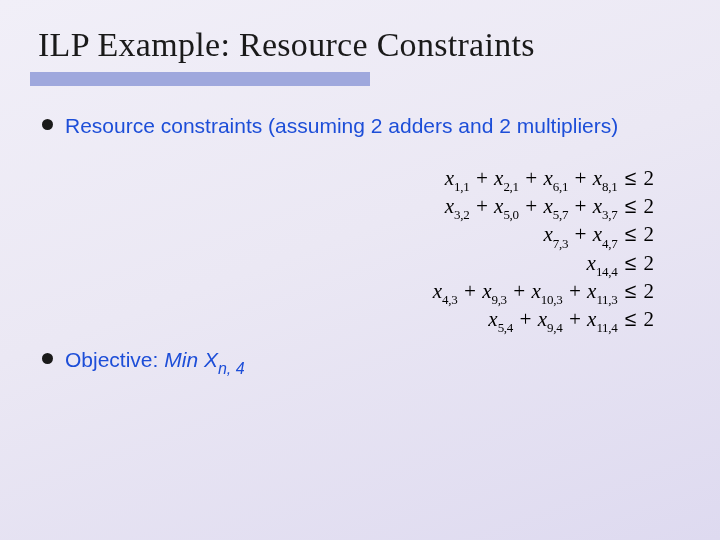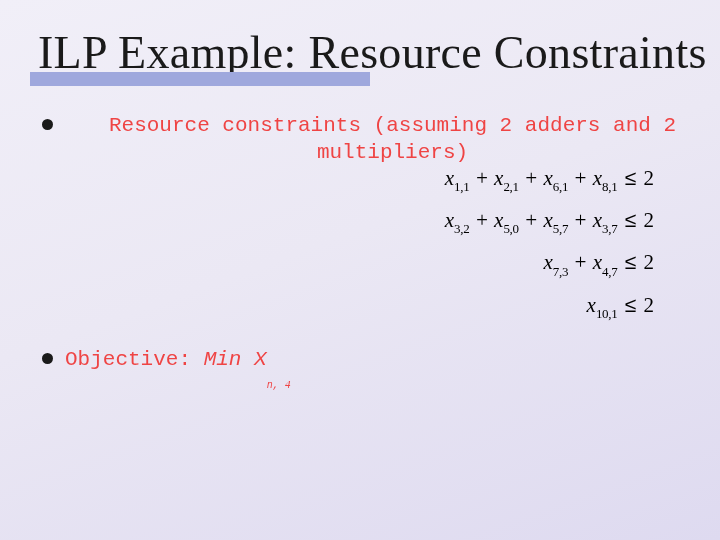--- a/index.html
+++ b/index.html
@@ -6,21 +6,21 @@
   html, body { width: 720px; height: 540px; overflow: hidden; }
   body {
     font-family: "Times New Roman", Times, serif;
     background: linear-gradient(160deg, #f1eff8 0%, #ebe8f4 45%, #dedaf0 100%);
     position: relative;
   }
   .title {
     position: absolute;
     top: 26px;
     left: 38px;
-    font-size: 46px;
+    font-size: 34px;
     color: #1a1a1a;
     letter-spacing: 0.3px;
   }
   .underline {
     position: absolute;
     top: 72px;
     left: 30px;
     width: 340px;
     height: 14px;
     background: #9fa8dd;
@@ -35,36 +35,35 @@
   .bullet-row.row2 { top: 346px; left: 42px; }
   .bullet-dot {
     width: 11px;
     height: 11px;
     background: #1a1a1a;
     border-radius: 50%;
     margin-top: 7px;
     flex: 0 0 auto;
   }
   .bullet-text {
-    font-family: Liberation Mono, monospace;
+    font-family: Liberation Sans, sans-serif;
     font-size: 21px;
-    color: #ef4444;
+    color: #1d4ed8;
     line-height: 1.3;
     text-align: center;
   }
   .italic { font-style: italic; }
-  .obj-sub { font-style: italic; font-size: 10px; vertical-align: sub; position: relative; top: 18px; }
+  .obj-sub { font-style: italic; font-size: 16px; vertical-align: sub; position: relative; top: 2px; }
   .equations {
     position: absolute;
     top: 166px;
     right: 66px;
     width: 360px;
     display: flex;
     flex-direction: column;
-    gap: 14px;
     font-size: 21px;
     text-align: right;
   }
   .eq { white-space: nowrap; }
   .eq .sub {
     font-size: 13px;
     vertical-align: sub;
     position: relative;
     top: 1px;
     letter-spacing: -0.3px;
@@ -89,14 +88,16 @@
   <div class="bullet-dot"></div>
   <div class="bullet-text">
     <span>Objective: </span><span class="italic">Min X</span><span class="obj-sub">n, 4</span>
   </div>
 </div>
 
 <div class="equations">
   <div class="eq"><span class="italic">x</span><span class="sub">1,1</span><span class="italic"> + x</span><span class="sub">2,1</span><span class="italic"> + x</span><span class="sub">6,1</span><span class="italic"> + x</span><span class="sub">8,1</span> <span class="le">≤</span><span> 2</span></div>
   <div class="eq"><span class="italic">x</span><span class="sub">3,2</span><span class="italic"> + x</span><span class="sub">5,0</span><span class="italic"> + x</span><span class="sub">5,7</span><span class="italic"> + x</span><span class="sub">3,7</span> <span class="le">≤</span><span> 2</span></div>
   <div class="eq"><span class="italic">x</span><span class="sub">7,3</span><span class="italic"> + x</span><span class="sub">4,7</span> <span class="le">≤</span><span> 2</span></div>
-  <div class="eq"><span class="italic">x</span><span class="sub">10,1</span> <span class="le">≤</span><span> 2</span></div>
+  <div class="eq"><span class="italic">x</span><span class="sub">14,4</span> <span class="le">≤</span><span> 2</span></div>
+  <div class="eq"><span class="italic">x</span><span class="sub">4,3</span><span class="italic"> + x</span><span class="sub">9,3</span><span class="italic"> + x</span><span class="sub">10,3</span><span class="italic"> + x</span><span class="sub">11,3</span> <span class="le">≤</span><span> 2</span></div>
+  <div class="eq"><span class="italic">x</span><span class="sub">5,4</span><span class="italic"> + x</span><span class="sub">9,4</span><span class="italic"> + x</span><span class="sub">11,4</span> <span class="le">≤</span><span> 2</span></div>
 </div>
 
 </body></html>

